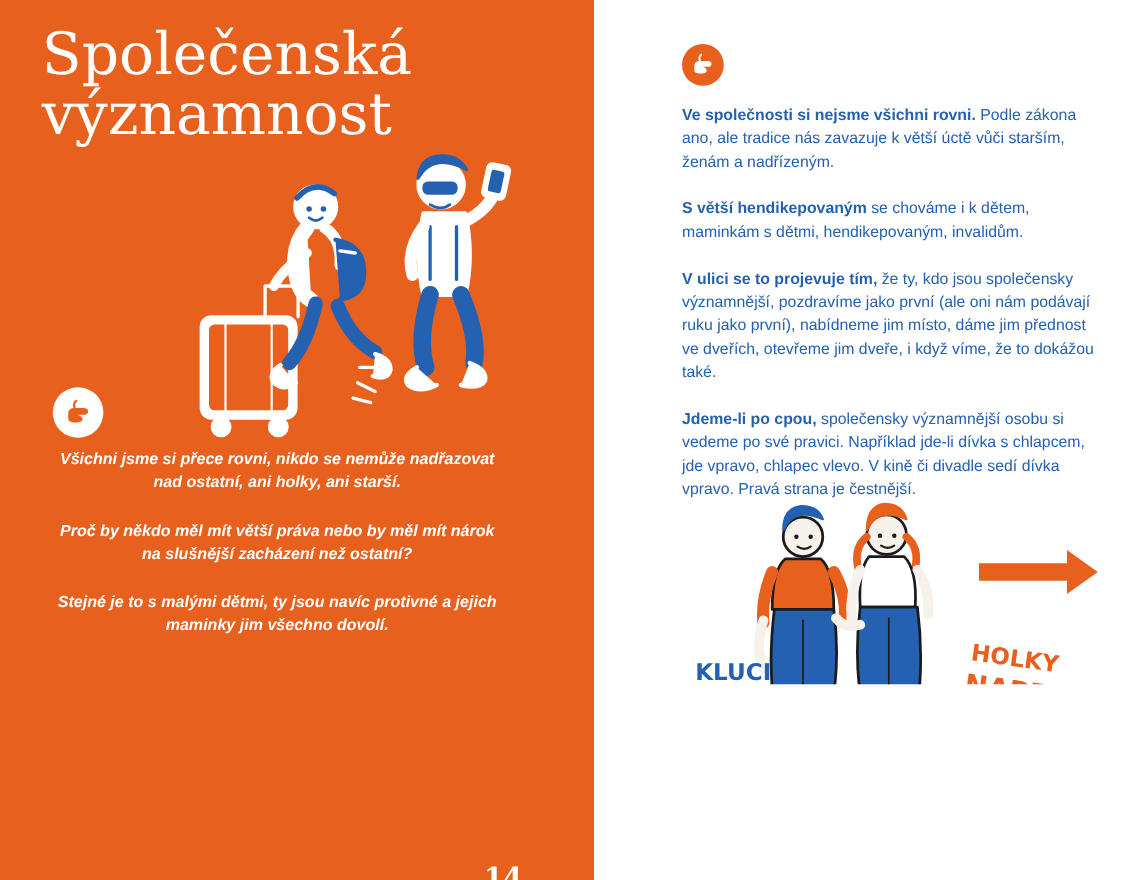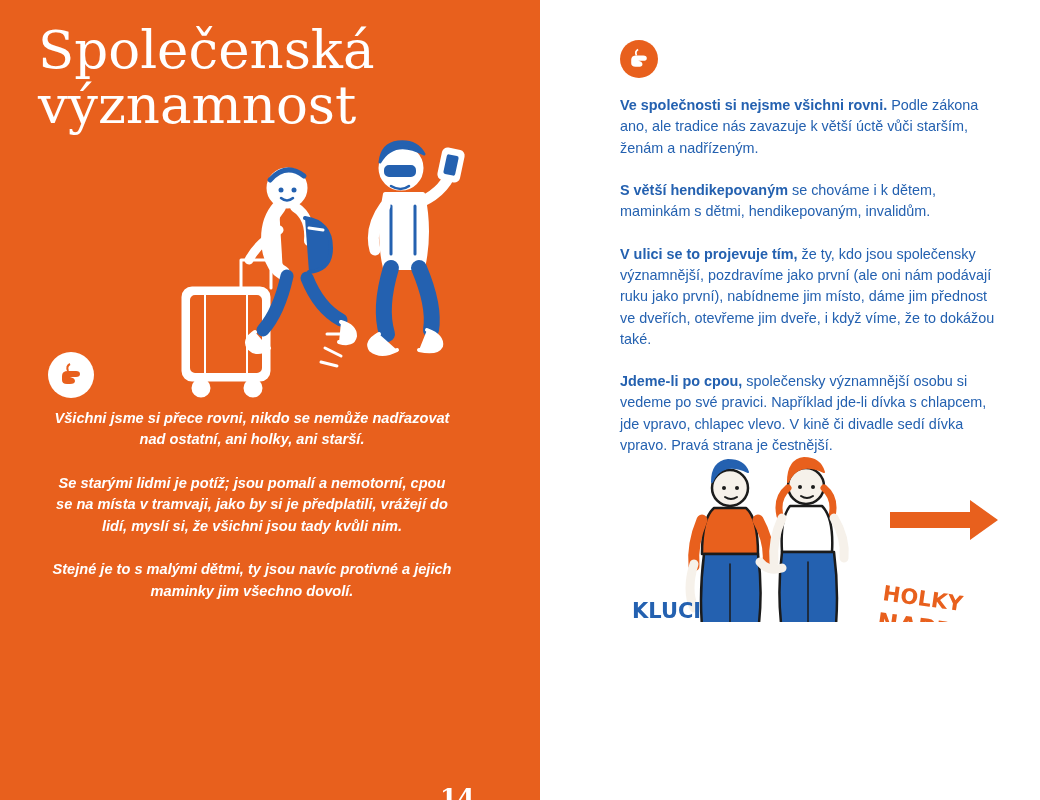--- a/index.html
+++ b/index.html
@@ -222,21 +222,21 @@
 
     <div class="hand-icon-left">
       <svg width="30" height="30" viewBox="0 0 30 30" xmlns="http://www.w3.org/2000/svg">
         <path d="M6 16 q0 -5 6 -5 l8 0 q4 0 4 3 q0 3 -4 3 l-6 0 q5 1 5 4 q0 3 -5 3 l-3 0 q-5 0 -5 -4 z" fill="#e8601d"></path>
         <path d="M12 11 q-2 -5 2 -7" stroke="#e8601d" stroke-width="2" fill="none"></path>
       </svg>
     </div>
 
     <div class="body-left">
       <p>Všichni jsme si přece rovni, nikdo se nemůže nadřazovat nad ostatní, ani holky, ani starší.</p>
-      <p>Se starými lidmi je potíž; jsou pomalí a nemotorní, cpou se na místa v tramvaji, jako by si je předplatili, vrážejí do lidí, myslí si, že všichni jsou tady kvůli nim.</p>
+      <p>Proč by někdo měl mít větší práva nebo by měl mít nárok na slušnější zacházení než ostatní?</p>
       <p>Stejné je to s malými dětmi, ty jsou navíc protivné a jejich maminky jim všechno dovolí.</p>
     </div>
 
     <div class="pagenum pagenum-left">14</div>
   </div>
 
   <div class="page-right">
 
     <div class="hand-icon-right">
       <svg width="26" height="26" viewBox="0 0 30 30" xmlns="http://www.w3.org/2000/svg">

